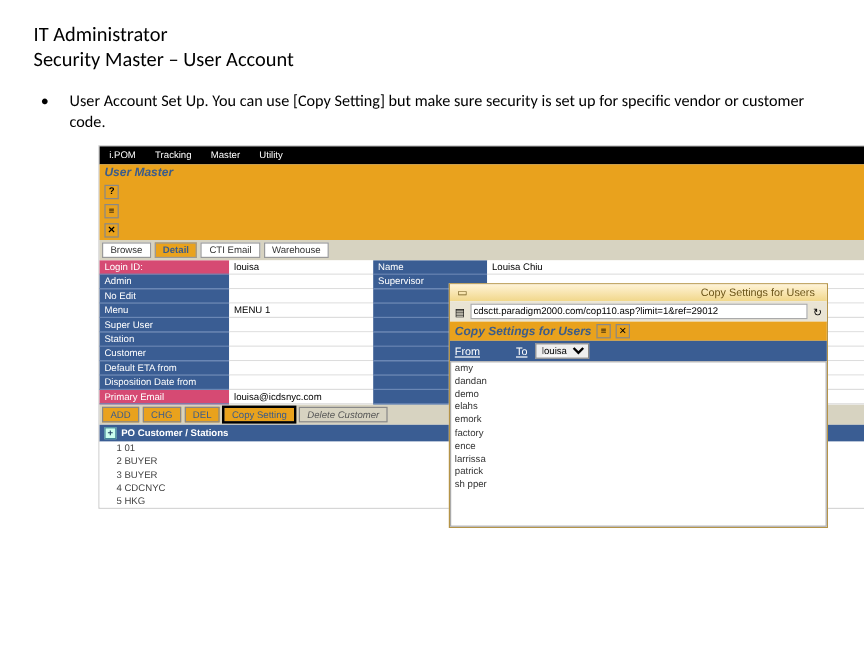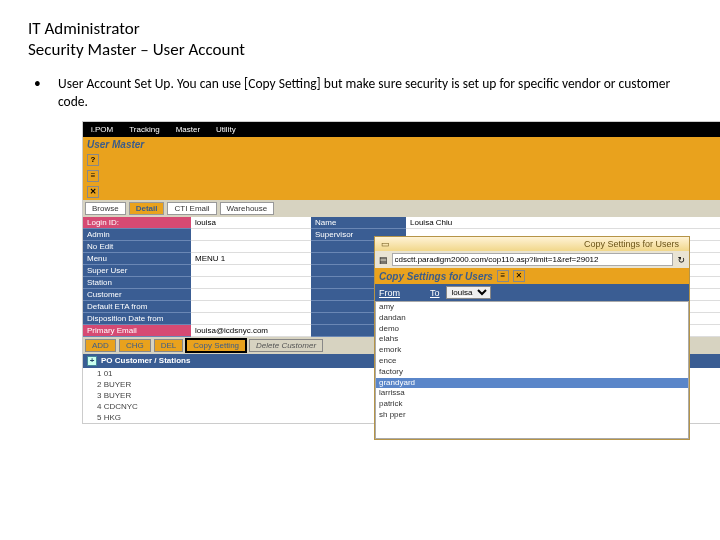--- a/index.html
+++ b/index.html
@@ -165,20 +165,19 @@
       <span>To</span>
       <select><option>louisa</option></select>
     </div>
   </div>
   <div class="listbox" id="fromlist">
       <div>amy</div>
       <div>dandan</div>
       <div>demo</div>
       <div>elahs</div>
       <div>emork</div>
+      <div>factory</div>
       <div>ence</div>
-      <div>factory</div>
-      <div class="sel">grandyard</div>
       <div>larrissa</div>
       <div>patrick</div>
       <div>sh pper</div>
     </div>
 </div>
 
 </body></html>

